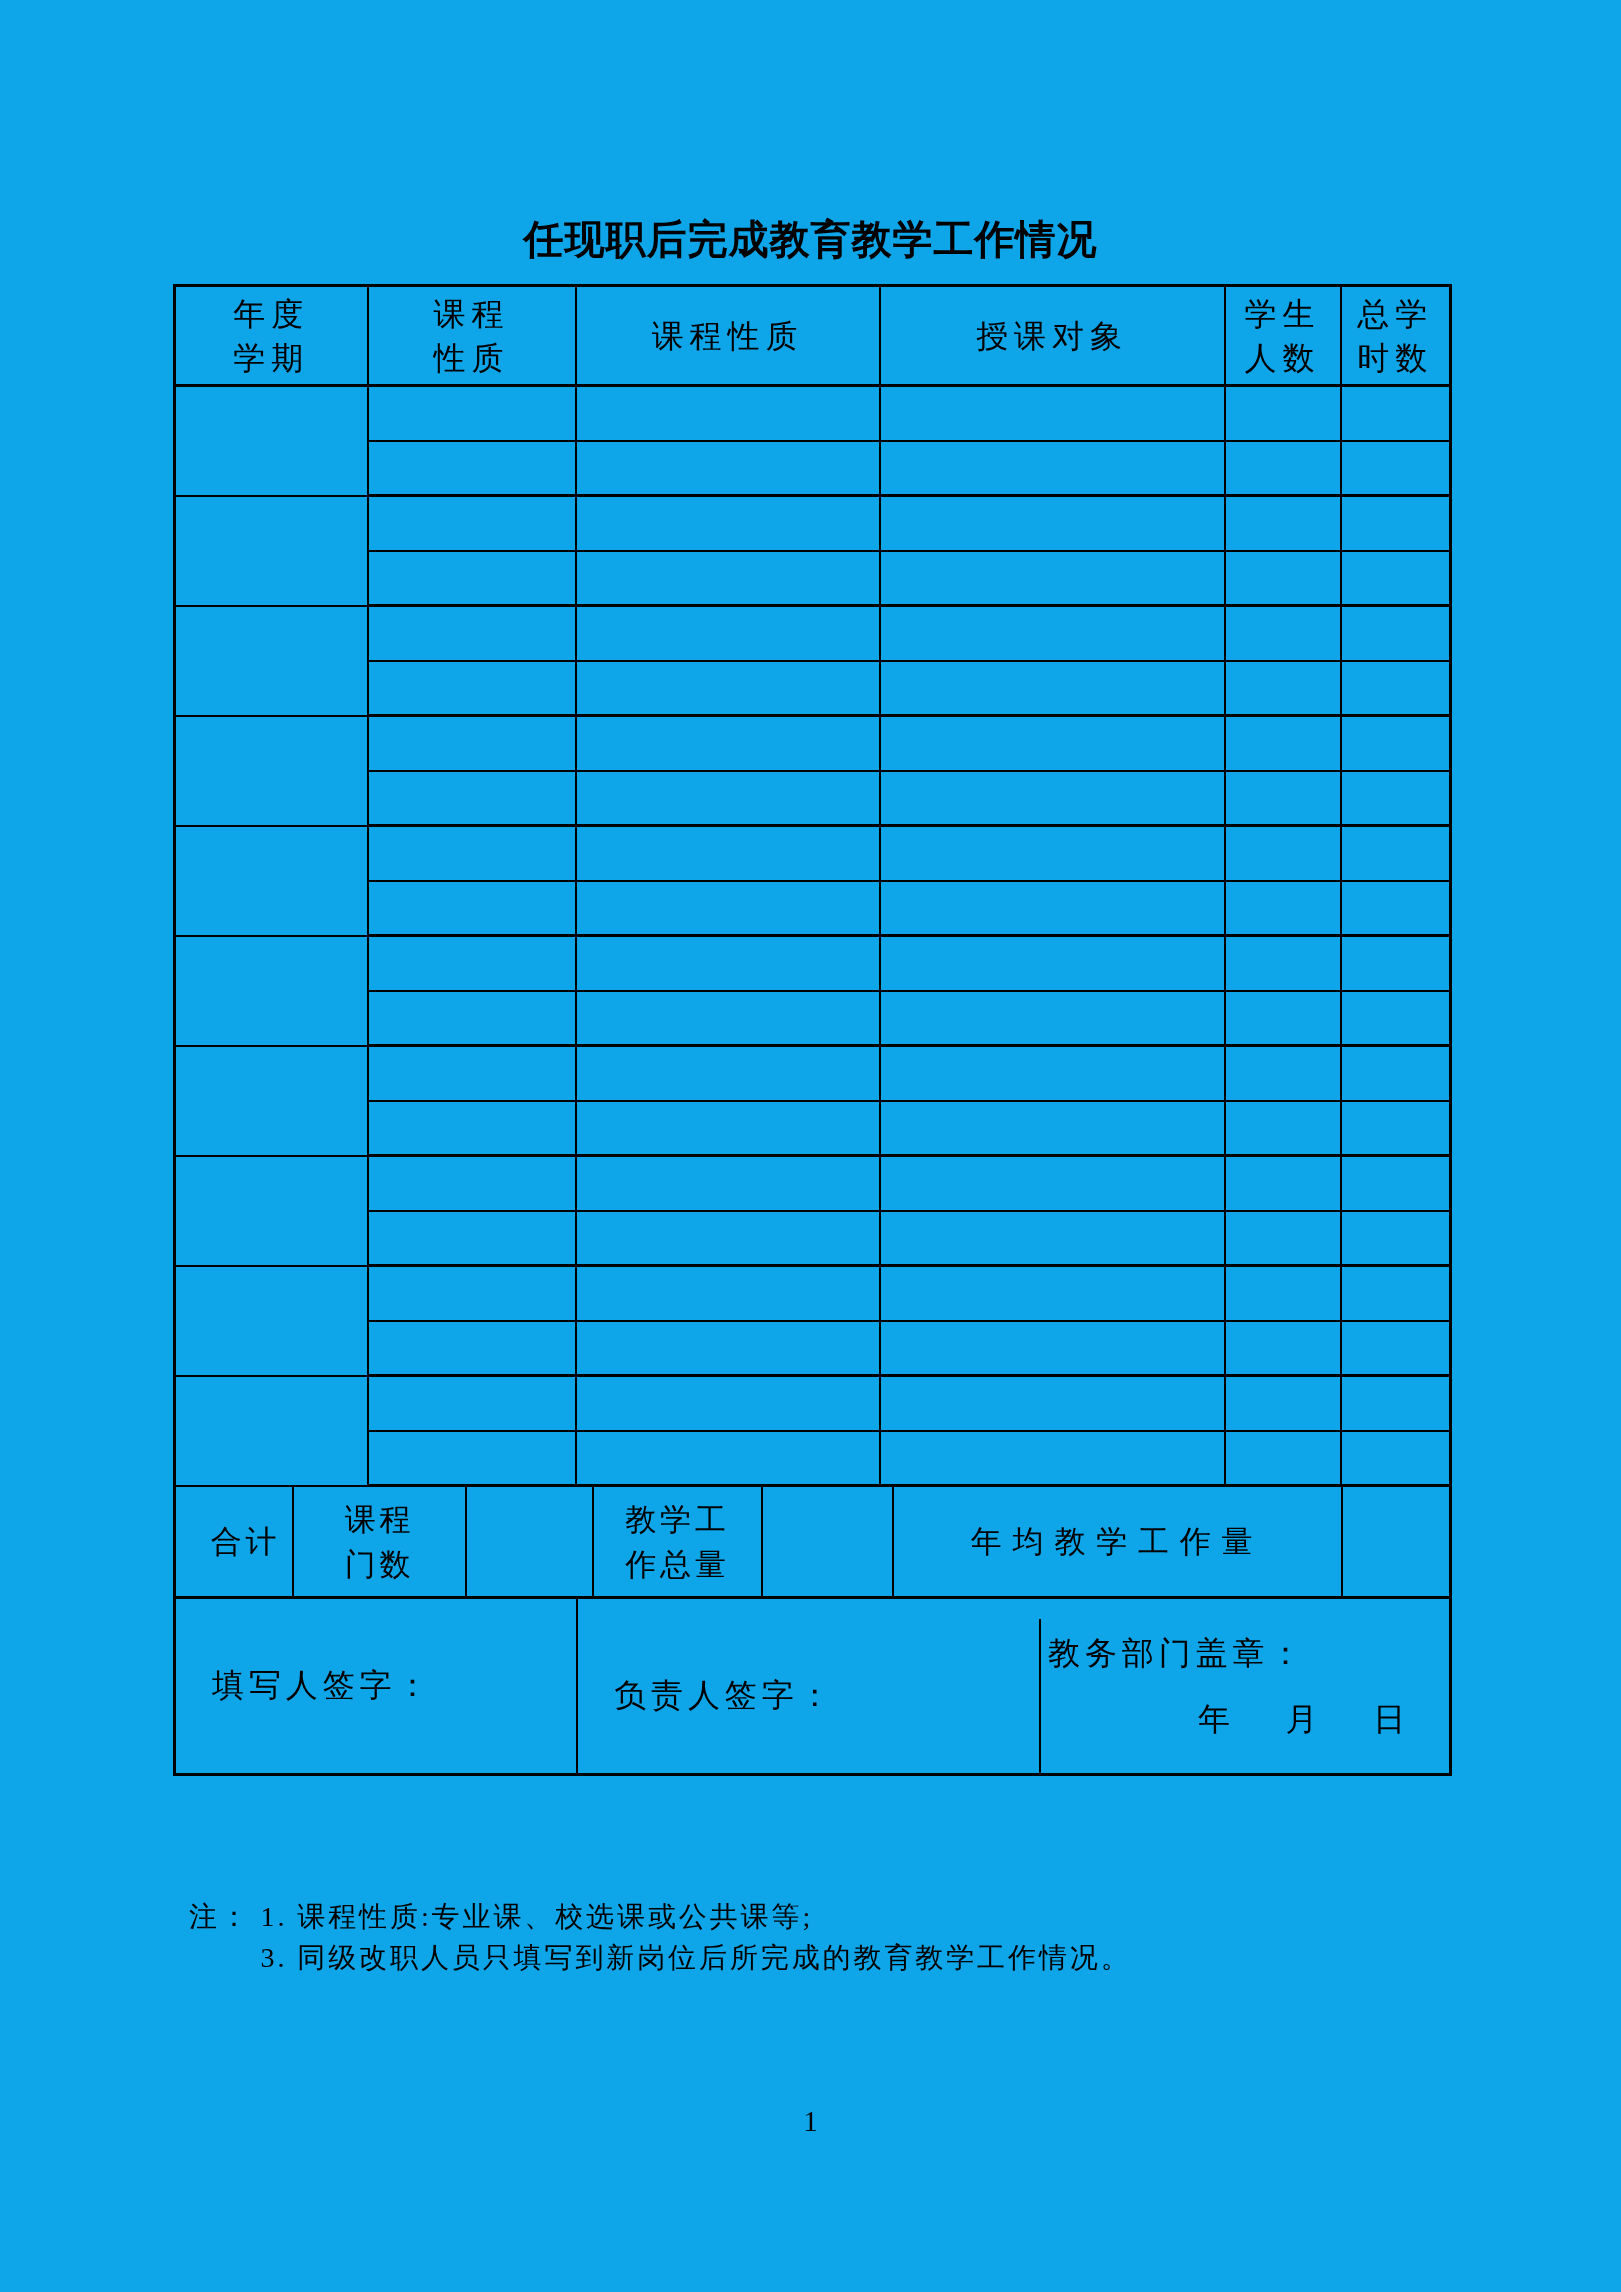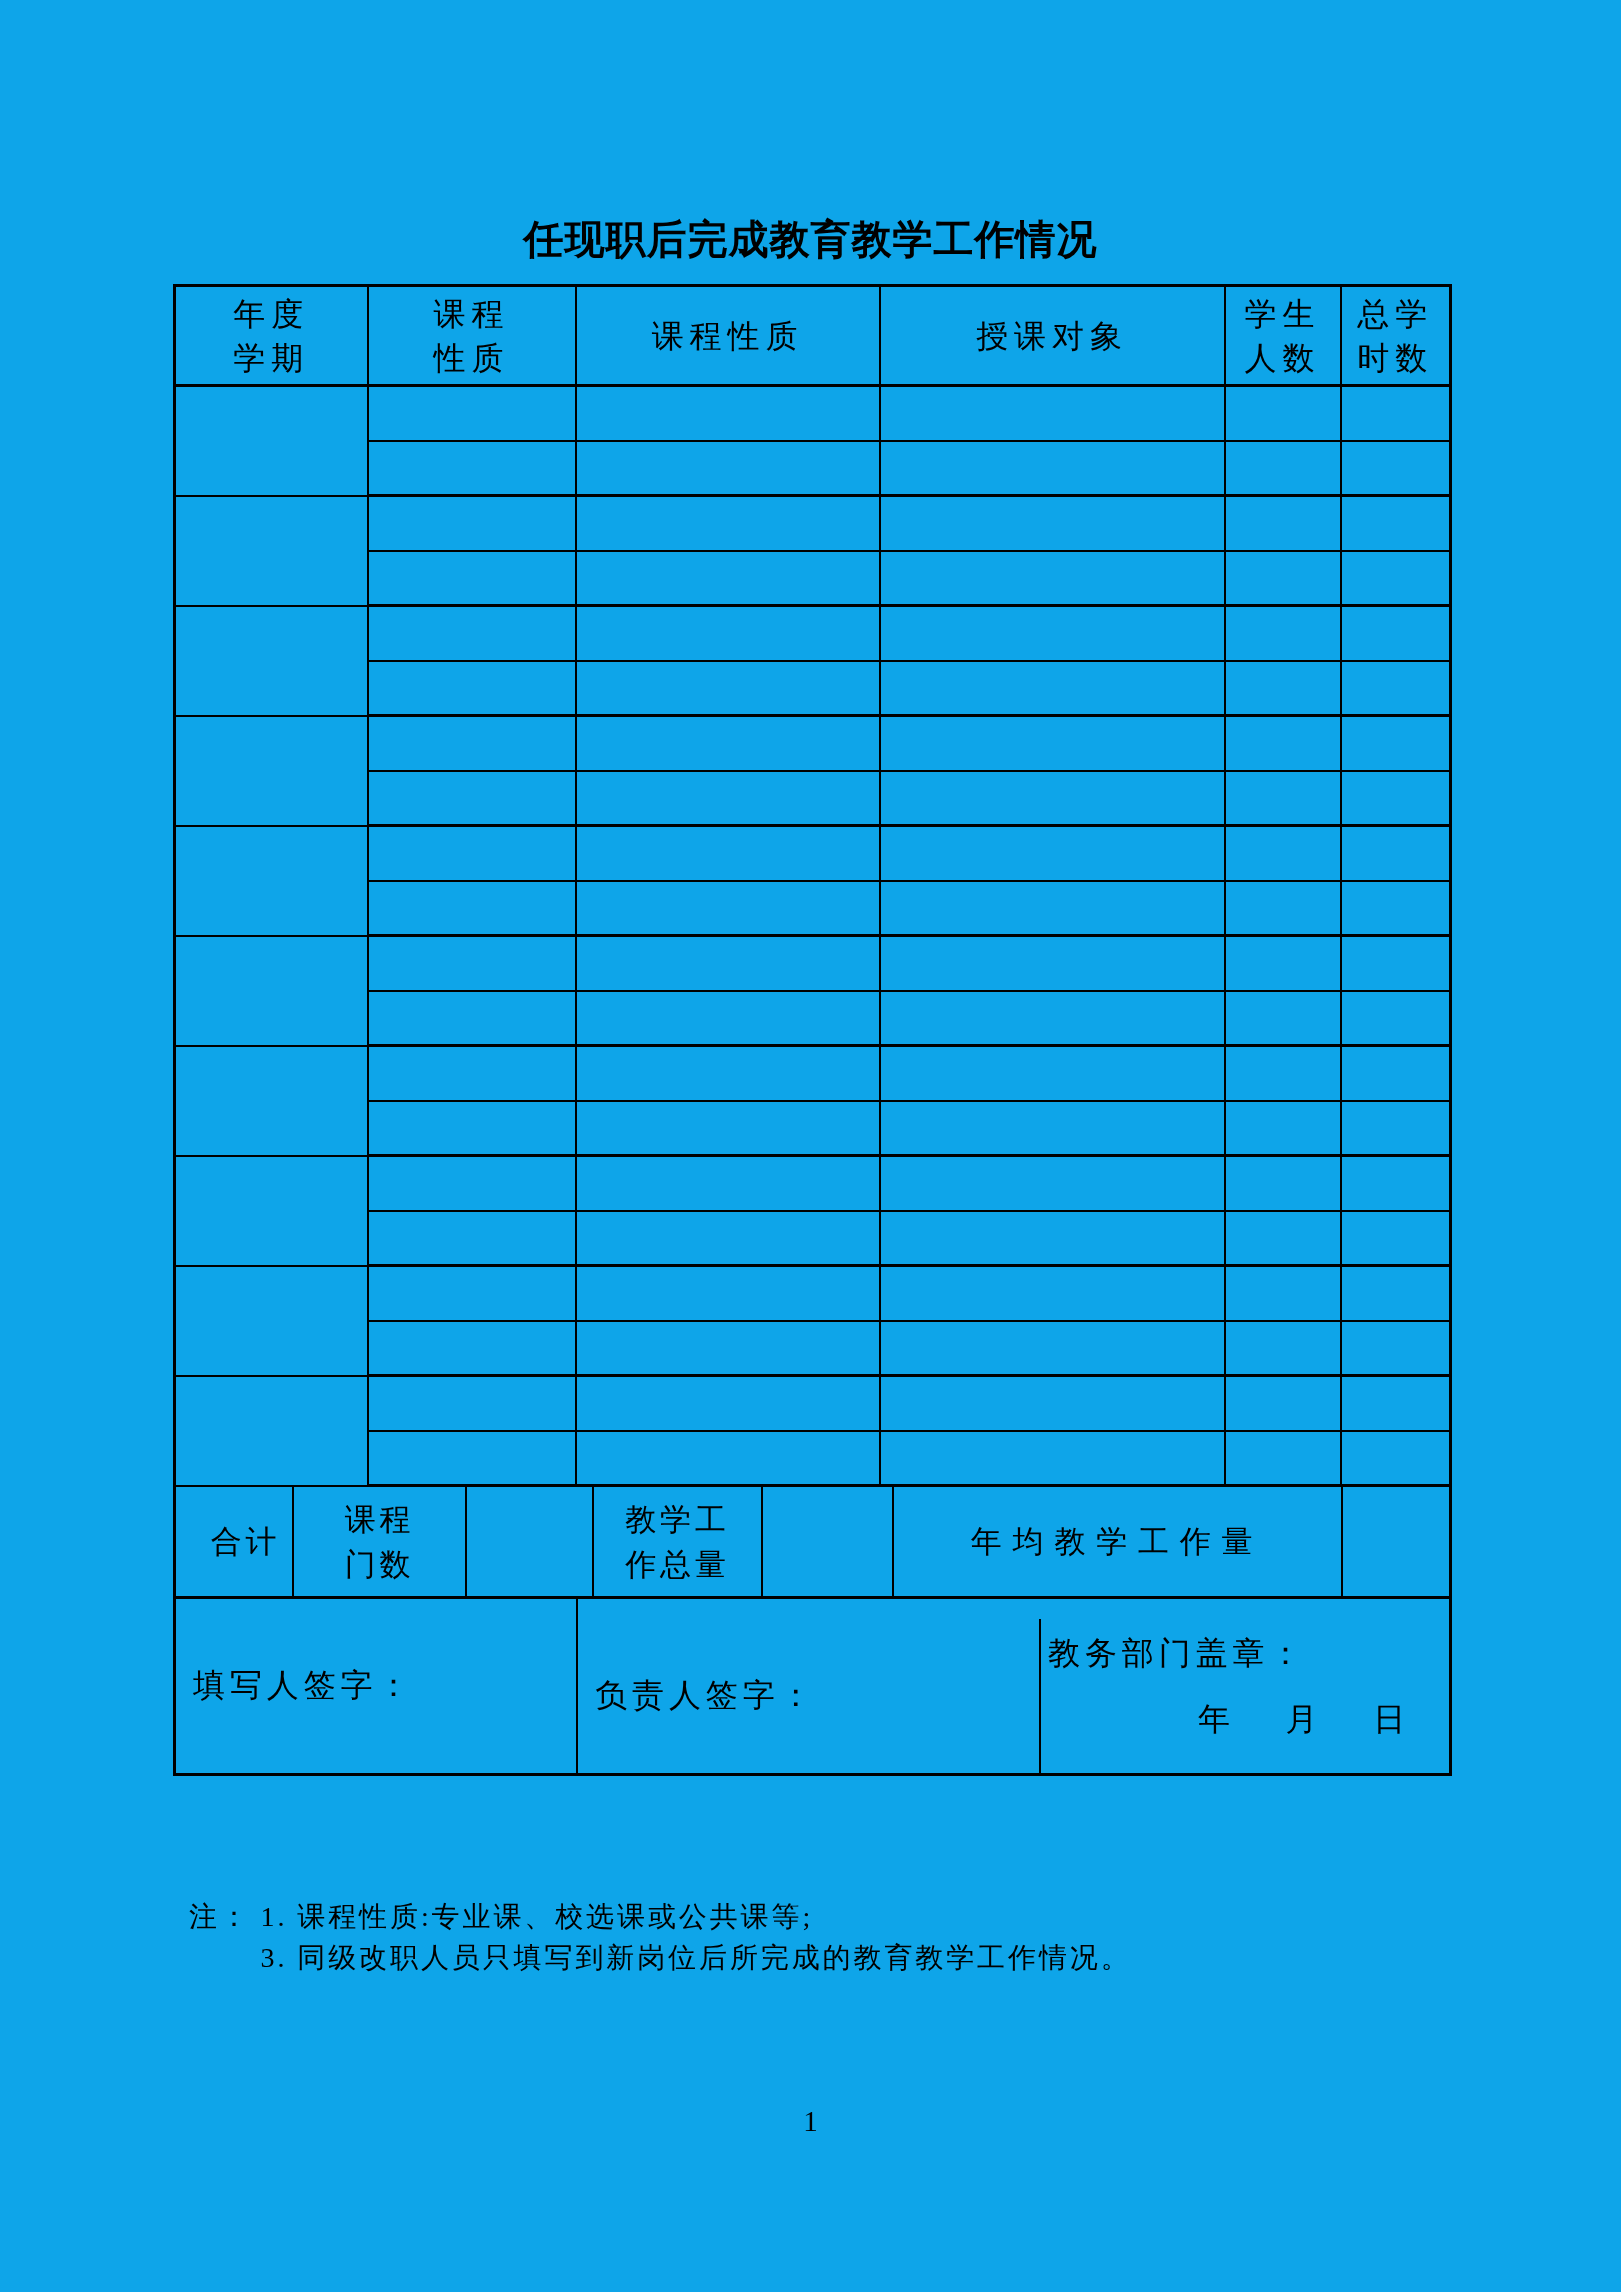--- a/index.html
+++ b/index.html
@@ -69,21 +69,21 @@
   .s-e1     { flex: 0 0 10.15%; }
   .s-gzl    { flex: 0 0 13.53%; }
   .s-e2     { flex: 0 0 10.45%; }
   .s-njgzl  { flex: 0 0 35.90%; letter-spacing: 10.8px; }
   .s-e3     { flex: 1 1 auto; }
 
   .sigcell {
     border-right: 2.9px solid #000;
     display: flex; align-items: center;
     font-size: 32px; letter-spacing: 4.9px;
-    padding-left: 17px;
+    padding-left: 36px;
     white-space: nowrap; overflow: hidden;
   }
   .sig-filler { flex: 0 0 31.59%; }
   .sig-resp   { flex: 0 0 36.36%; margin-top: 20px; }
   .sig-dept   {
     flex: 1 1 auto;
     flex-direction: column;
     align-items: stretch;
     justify-content: center;
     padding: 0 32px 0 7px;

